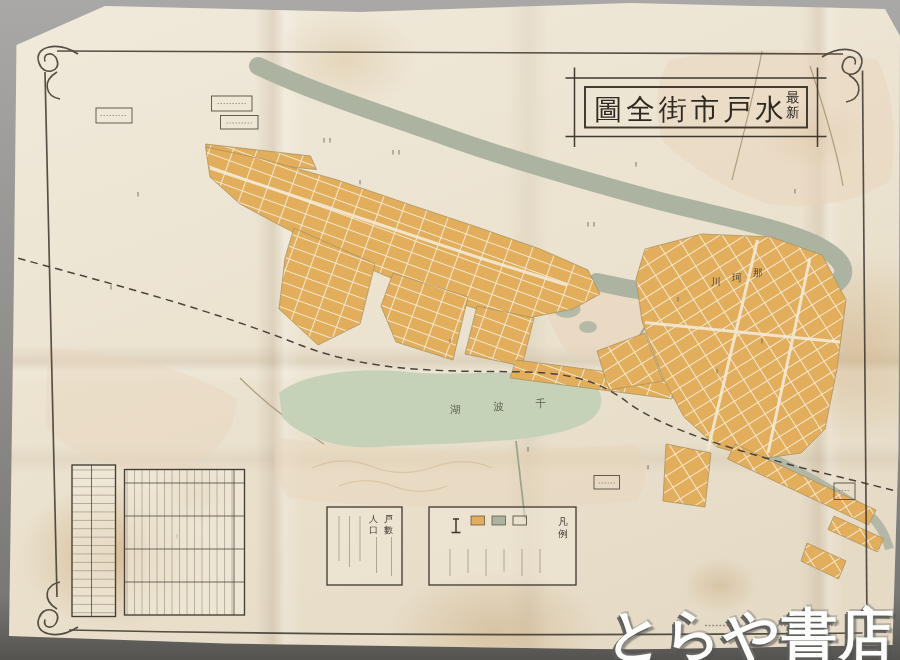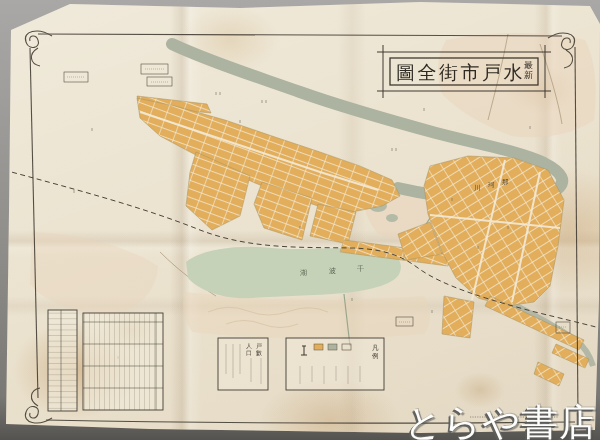--- a/index.html
+++ b/index.html
@@ -25,21 +25,21 @@
       linear-gradient(90deg, rgba(0,0,0,0) 338px, rgba(130,100,65,.08) 352px, rgba(0,0,0,0) 366px),
       linear-gradient(90deg, rgba(0,0,0,0) 534px, rgba(130,100,65,.13) 546px, rgba(255,255,255,.18) 553px, rgba(0,0,0,0) 562px),
       linear-gradient(180deg, rgba(0,0,0,0) 230px, rgba(130,100,65,.12) 241px, rgba(255,255,255,.15) 248px, rgba(0,0,0,0) 258px),
       linear-gradient(180deg, rgba(0,0,0,0) 296px, rgba(130,100,65,.08) 306px, rgba(0,0,0,0) 316px),
       linear-gradient(160deg, rgba(255,255,255,.22), rgba(255,255,255,0) 40%, rgba(180,150,110,.12) 88%);
   }
   .paper svg{position:absolute;left:0;top:0;font-family:"Liberation Serif", serif;}
   .watermark{
     position:absolute;right:3px;bottom:-1px;
     font-family:"Liberation Sans", sans-serif;
-    font-weight:normal;font-size:37px;letter-spacing:1px;line-height:1;
+    font-weight:bold;font-size:37px;letter-spacing:1px;line-height:1;
     color:#fdfdfc;
     text-shadow:-2px 2px 0 rgba(92,92,90,.92), -1px 1px 0 rgba(92,92,90,.92), 1px -1px 0 rgba(130,130,128,.45), 2px 2px 1px rgba(80,80,78,.55);
   }
 </style>
 </head>
 <body>
 
 <div class="photo">
   <div class="paper">
     <svg width="600" height="440" viewBox="0 0 600 440">

